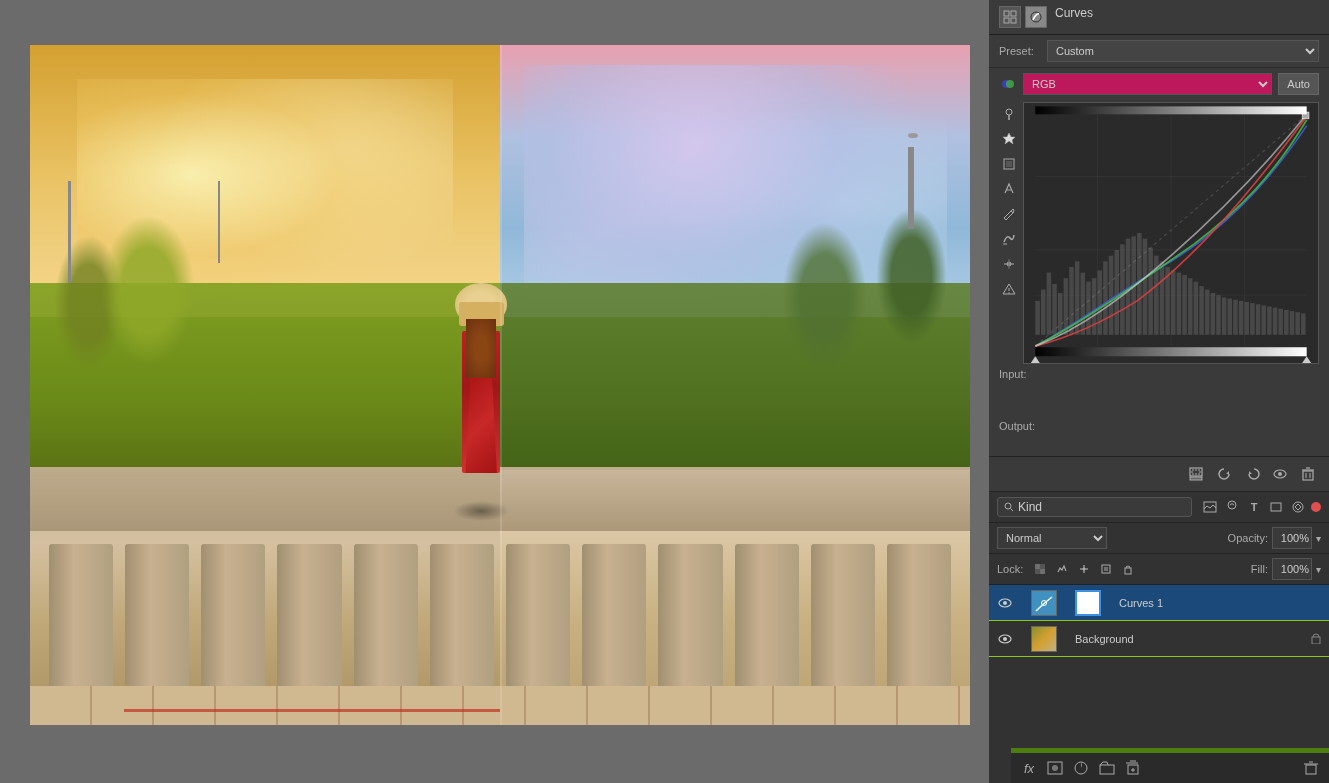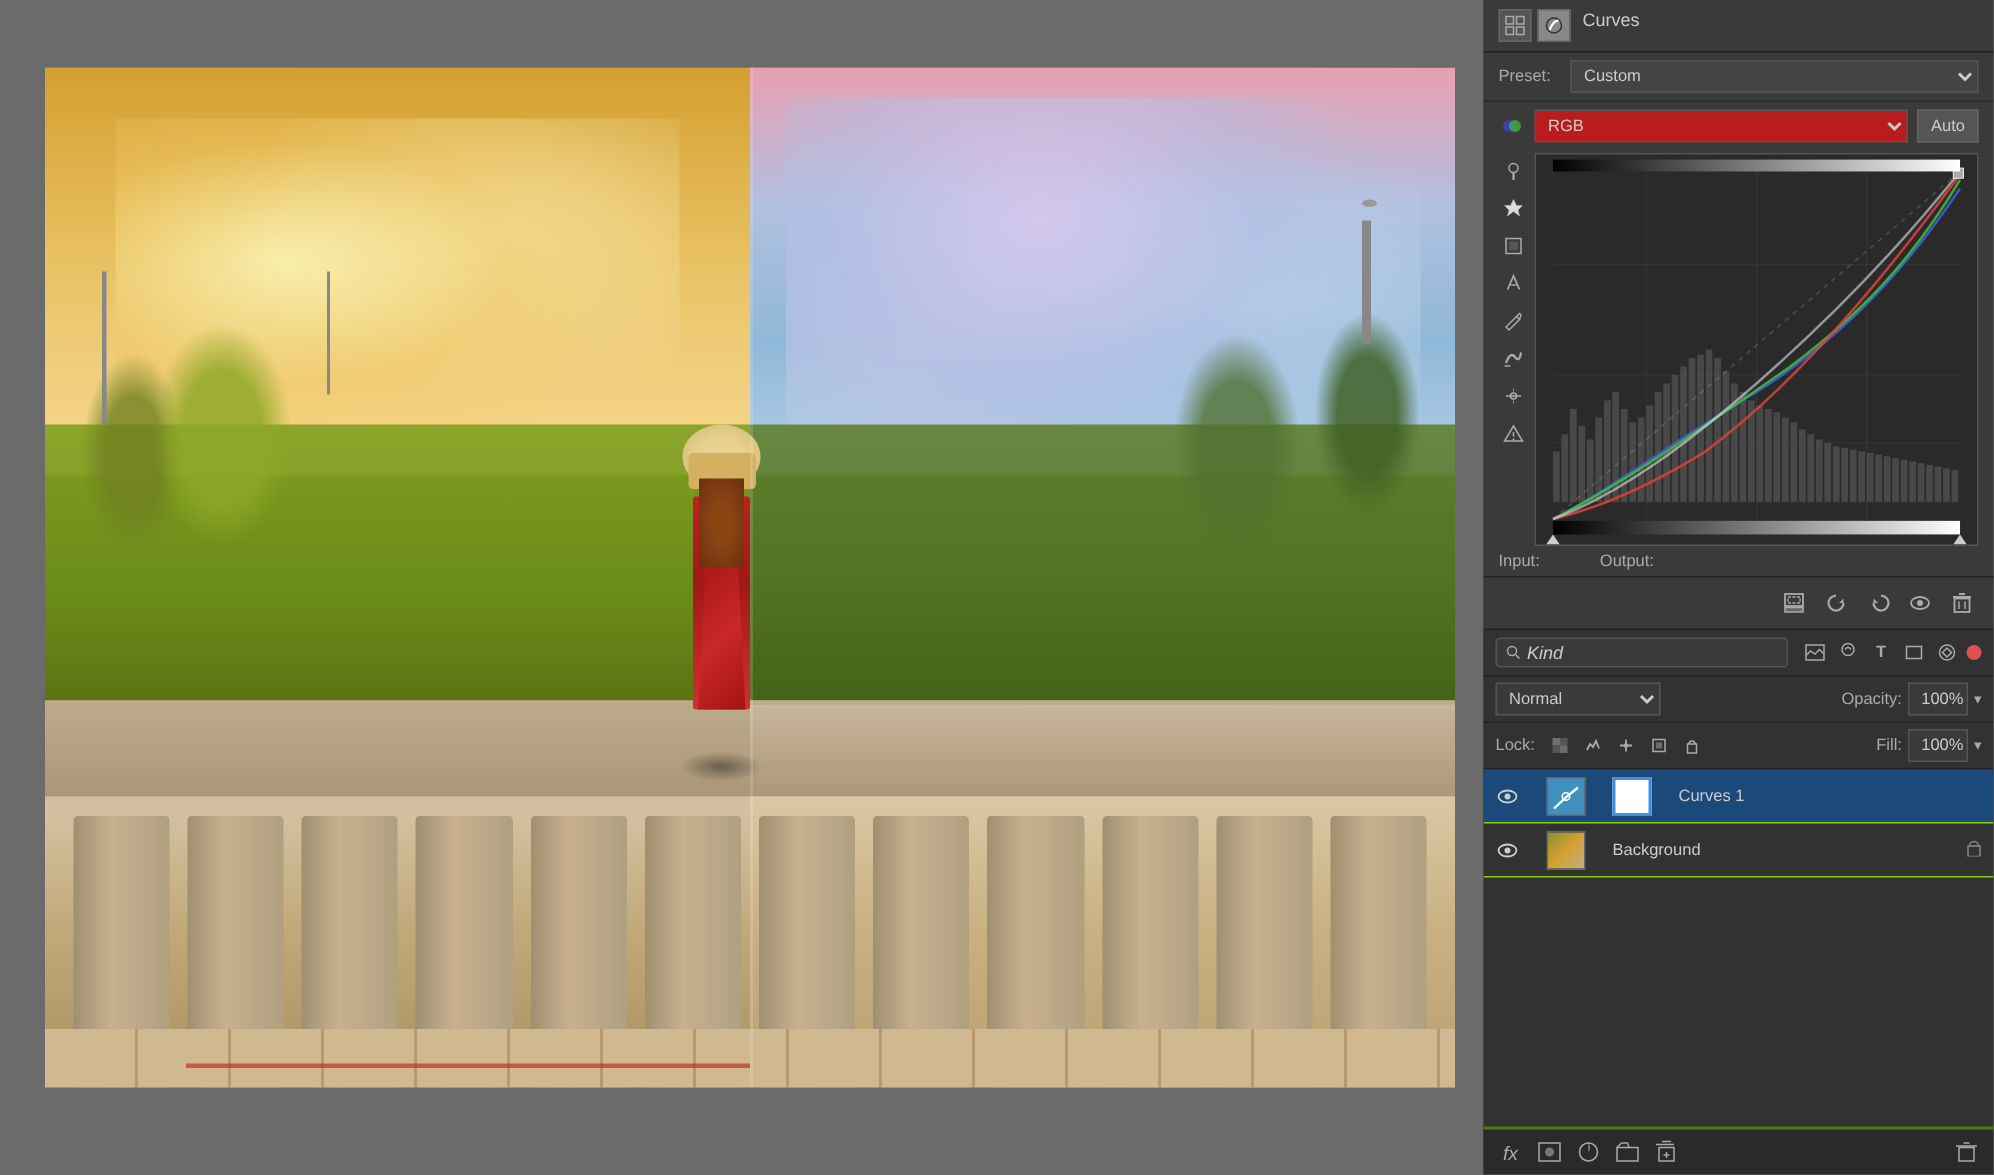--- a/index.html
+++ b/index.html
@@ -173,21 +173,21 @@
       padding: 5px 10px;
       gap: 6px;
     }
     .channel-icon {
       width: 18px; height: 18px;
       display: flex; align-items: center; justify-content: center;
       color: #aaa;
     }
     .channel-select {
       flex: 1;
-      background: #b91c1c;
+      background: #be185d;
       border: 1px solid #555;
       color: #ccc;
       font-size: 11px;
       padding: 2px 4px;
       height: 22px;
     }
     .auto-btn {
       background: #555;
       border: 1px solid #666;
       color: #ccc;
@@ -199,20 +199,21 @@
 
     #curves-canvas {
       width: 100%;
       height: 100%;
     }
 
     .input-output-row {
       display: flex;
       padding: 4px 10px;
       gap: 20px;
+      flex-direction: column;
     }
     .io-label { color: #aaa; font-size: 11px; }
     .io-value { color: #ccc; font-size: 11px; }
 
     
     .panel-actions {
       display: flex;
       align-items: center;
       padding: 6px 10px;
       justify-content: flex-end;
@@ -246,21 +247,20 @@
     }
     .layers-search-input {
       display: flex;
       align-items: center;
       background: #3a3a3a;
       border: 1px solid #555;
       border-radius: 3px;
       padding: 2px 6px;
       gap: 4px;
       flex: 1;
-      font-style: italic;
     }
     .layer-filter-icons {
       display: flex;
       align-items: center;
       gap: 4px;
       margin-left: 4px;
     }
     .filter-icon {
       width: 18px; height: 18px;
       display: flex; align-items: center; justify-content: center;
@@ -384,22 +384,23 @@
       color: #888;
       font-size: 11px;
     }
 
     
     .layers-toolbar {
       display: flex;
       align-items: center;
       padding: 5px 8px;
       gap: 6px;
-      border-top: 2px solid #4d7c0f;
+      border-top: 5px solid #4d7c0f;
       background: #2a2a2a;
+      margin-left: 22px;
     }
     .toolbar-icon {
       width: 20px; height: 20px;
       display: flex; align-items: center; justify-content: center;
       color: #aaa;
       font-size: 12px;
       cursor: pointer;
     }
 
     

